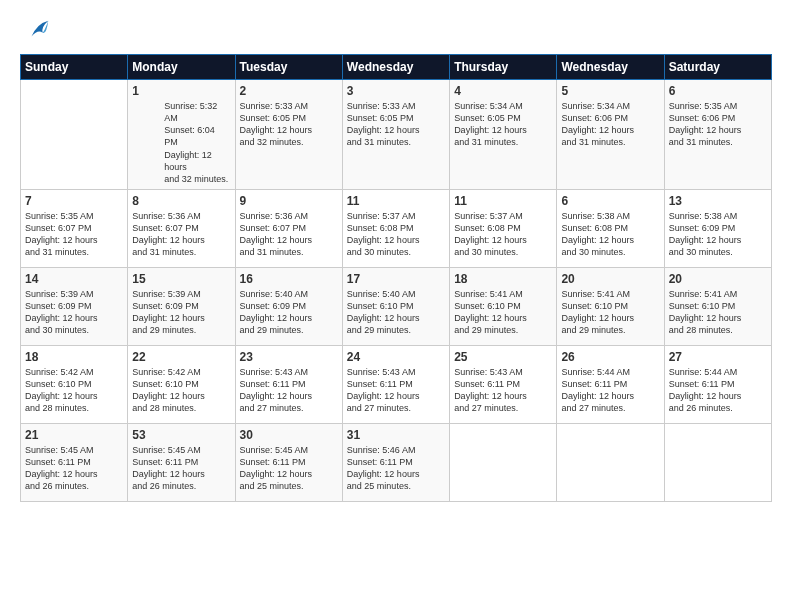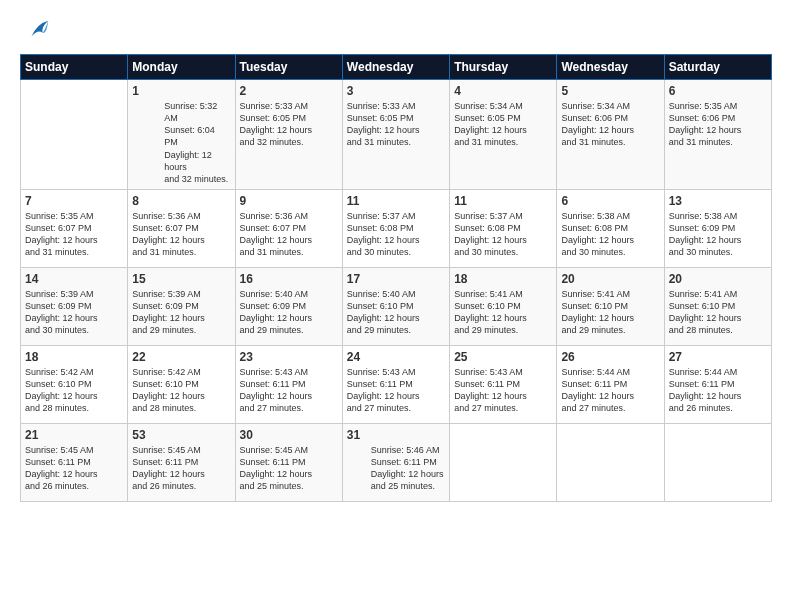--- a/index.html
+++ b/index.html
@@ -353,21 +353,21 @@
           </td>
           <td>
             <span class="day-number">30</span>
             <div class="cell-text" style="white-space: pre-line;">Sunrise: 5:45 AM
 Sunset: 6:11 PM
 Daylight: 12 hours
 and 25 minutes.</div>
           </td>
           <td>
             <span class="day-number">31</span>
-            <div class="cell-text" style="white-space: pre-line; margin-left: 24px;">Sunrise: 5:46 AM
+            <div class="cell-text" style="white-space: pre-line;">Sunrise: 5:46 AM
 Sunset: 6:11 PM
 Daylight: 12 hours
 and 25 minutes.</div>
           </td>
           <td class="empty-cell"></td>
           <td class="empty-cell"></td>
           <td class="empty-cell"></td>
         </tr>
       </tbody>
   </table>

